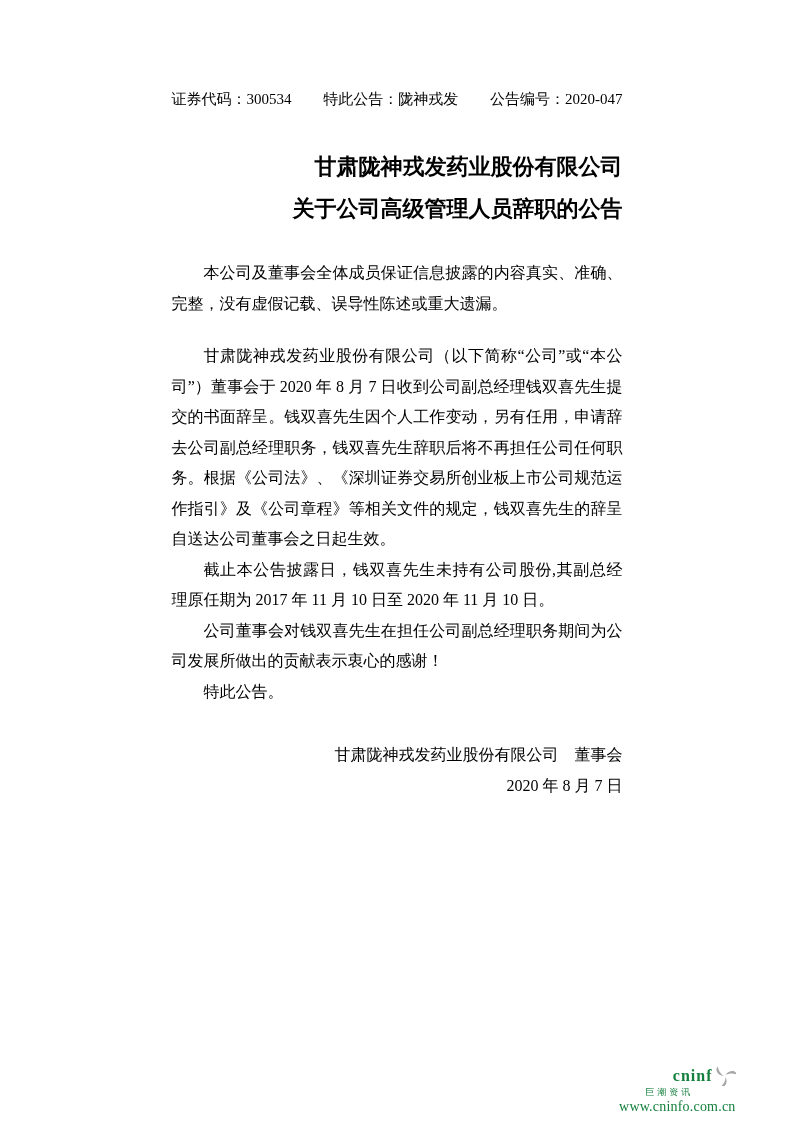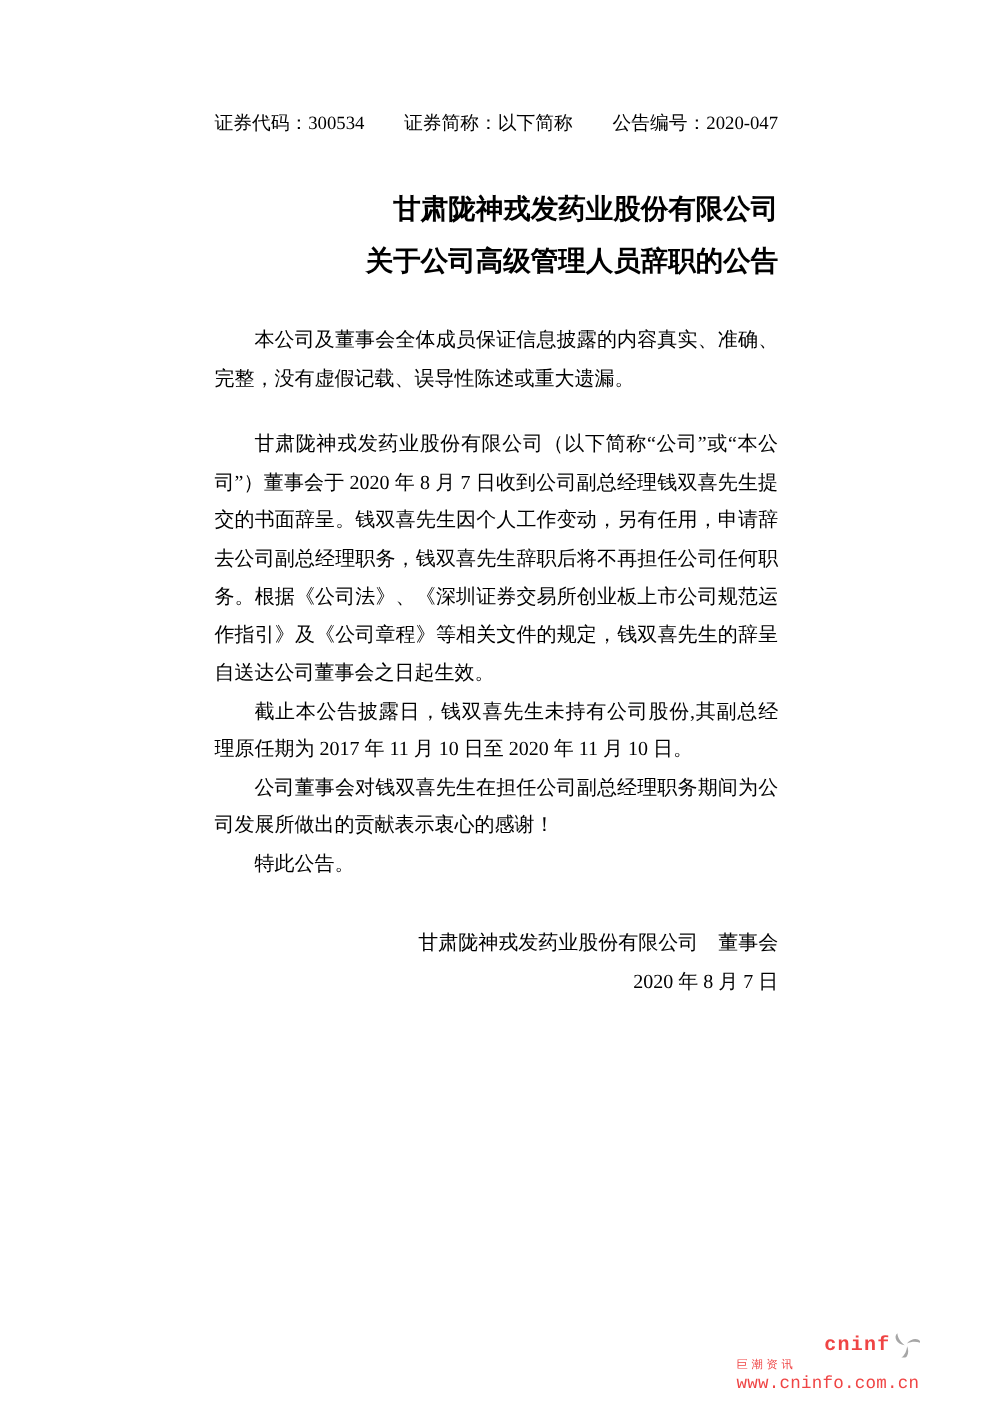--- a/index.html
+++ b/index.html
@@ -59,23 +59,23 @@
   .signature {
     margin-top: 32px;
     text-align: right;
     font-size: 16px;
     line-height: 31px;
   }
   .footer-logo {
     position: absolute;
     right: 4px;
     bottom: 8px;
-    text-align: left;
-    font-family: Liberation Mono, monospace;
-    color: #ef4444;
+    text-align: center;
+    font-family: Liberation Serif, serif;
+    color: #15803d;
     line-height: 1;
   }
   .brand-row {
     display: flex;
     align-items: center;
     justify-content: flex-end;
   }
   .brand {
     font-weight: bold;
     font-size: 16px;
@@ -99,21 +99,21 @@
     letter-spacing: 0.2px;
   }
 </style>
 </head>
 <body>
 
 <div class="page">
 
   <div class="doc-header">
     <span>证券代码：300534</span>
-    <span>证券简称：以下简称</span>
+    <span>特此公告：陇神戎发</span>
     <span>公告编号：2020-047</span>
   </div>
 
   <div class="title-block">
     <div class="title-line">甘肃陇神戎发药业股份有限公司</div>
     <div class="title-line">关于公司高级管理人员辞职的公告</div>
   </div>
 
   <p class="declaration">本公司及董事会全体成员保证信息披露的内容真实、准确、完整，没有虚假记载、误导性陈述或重大遗漏。</p>
 

